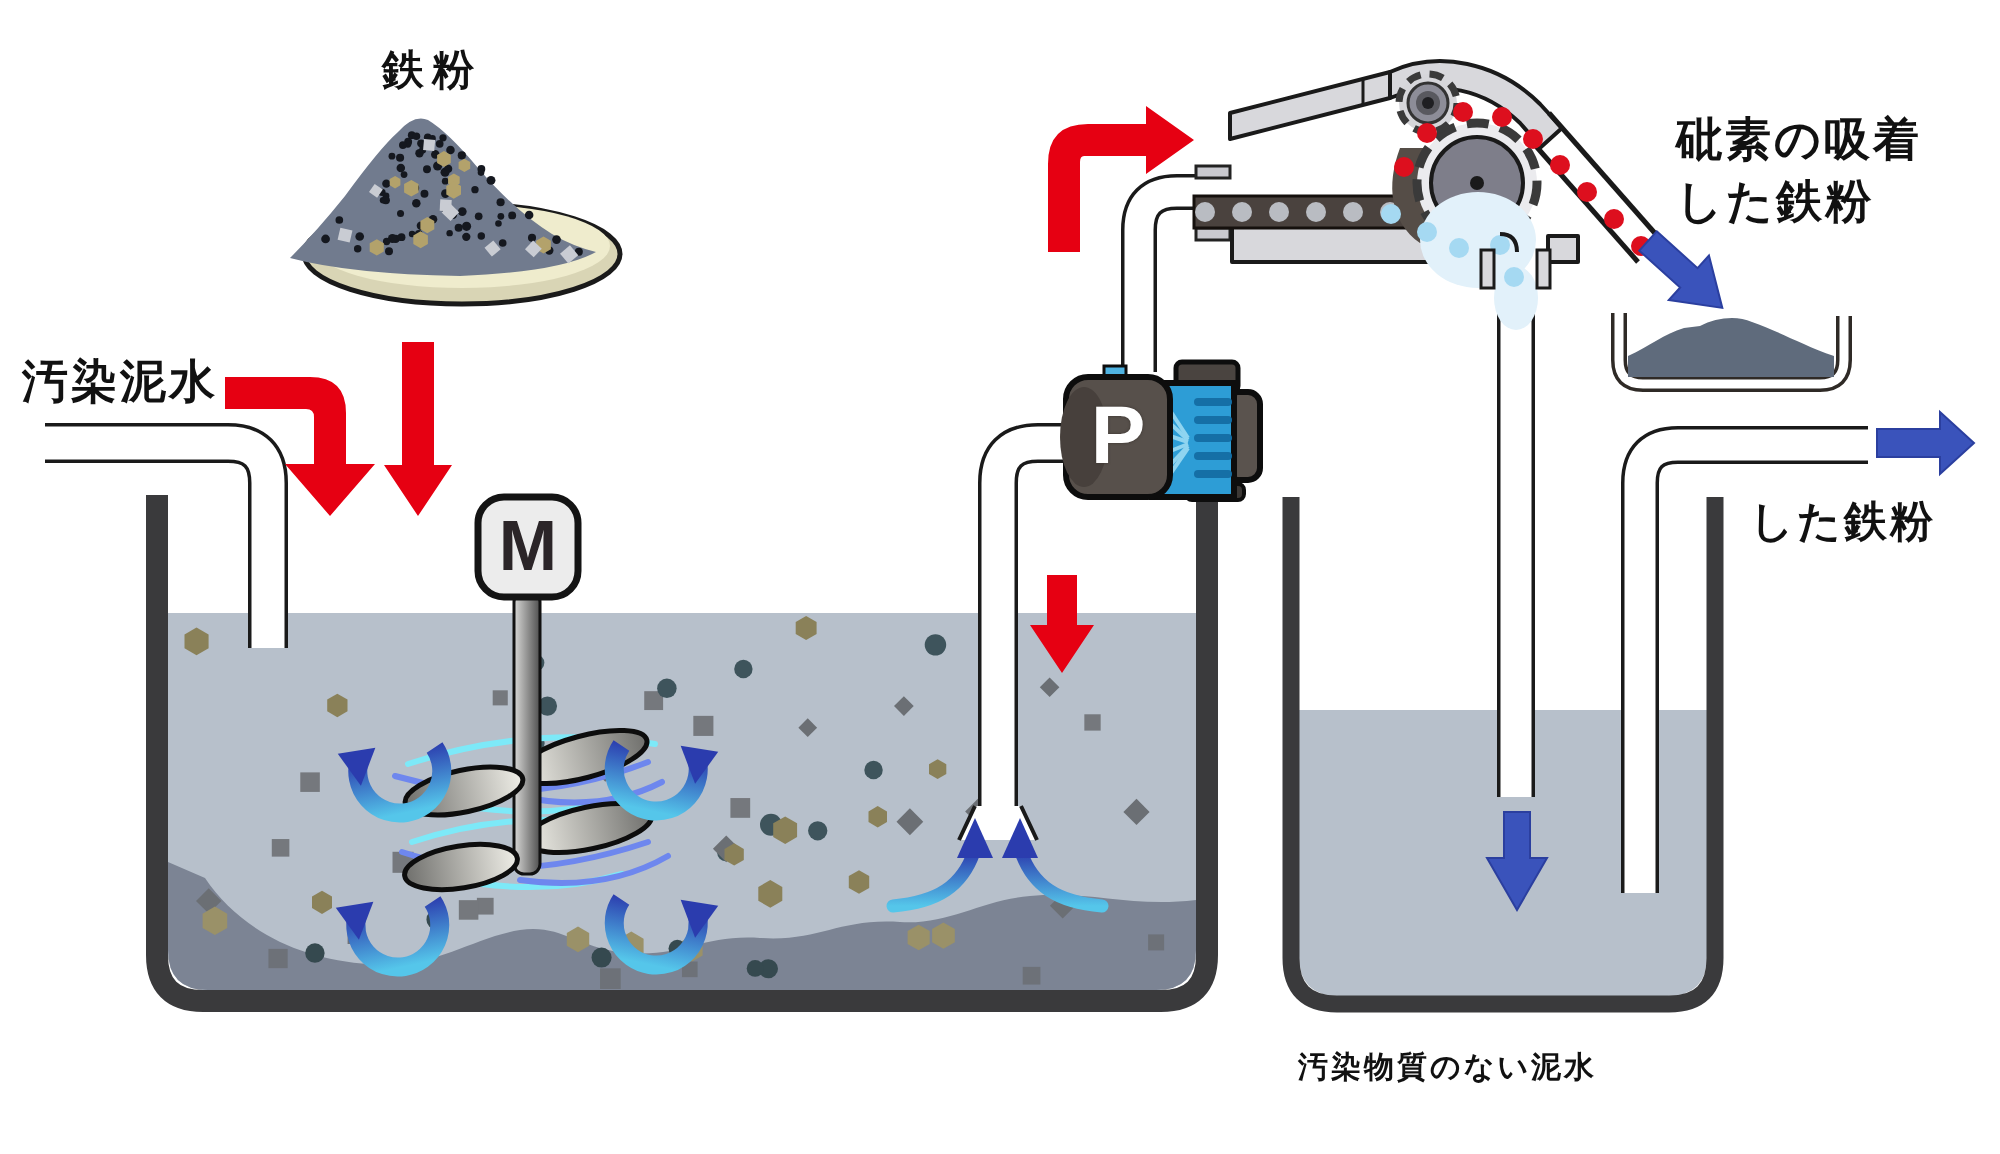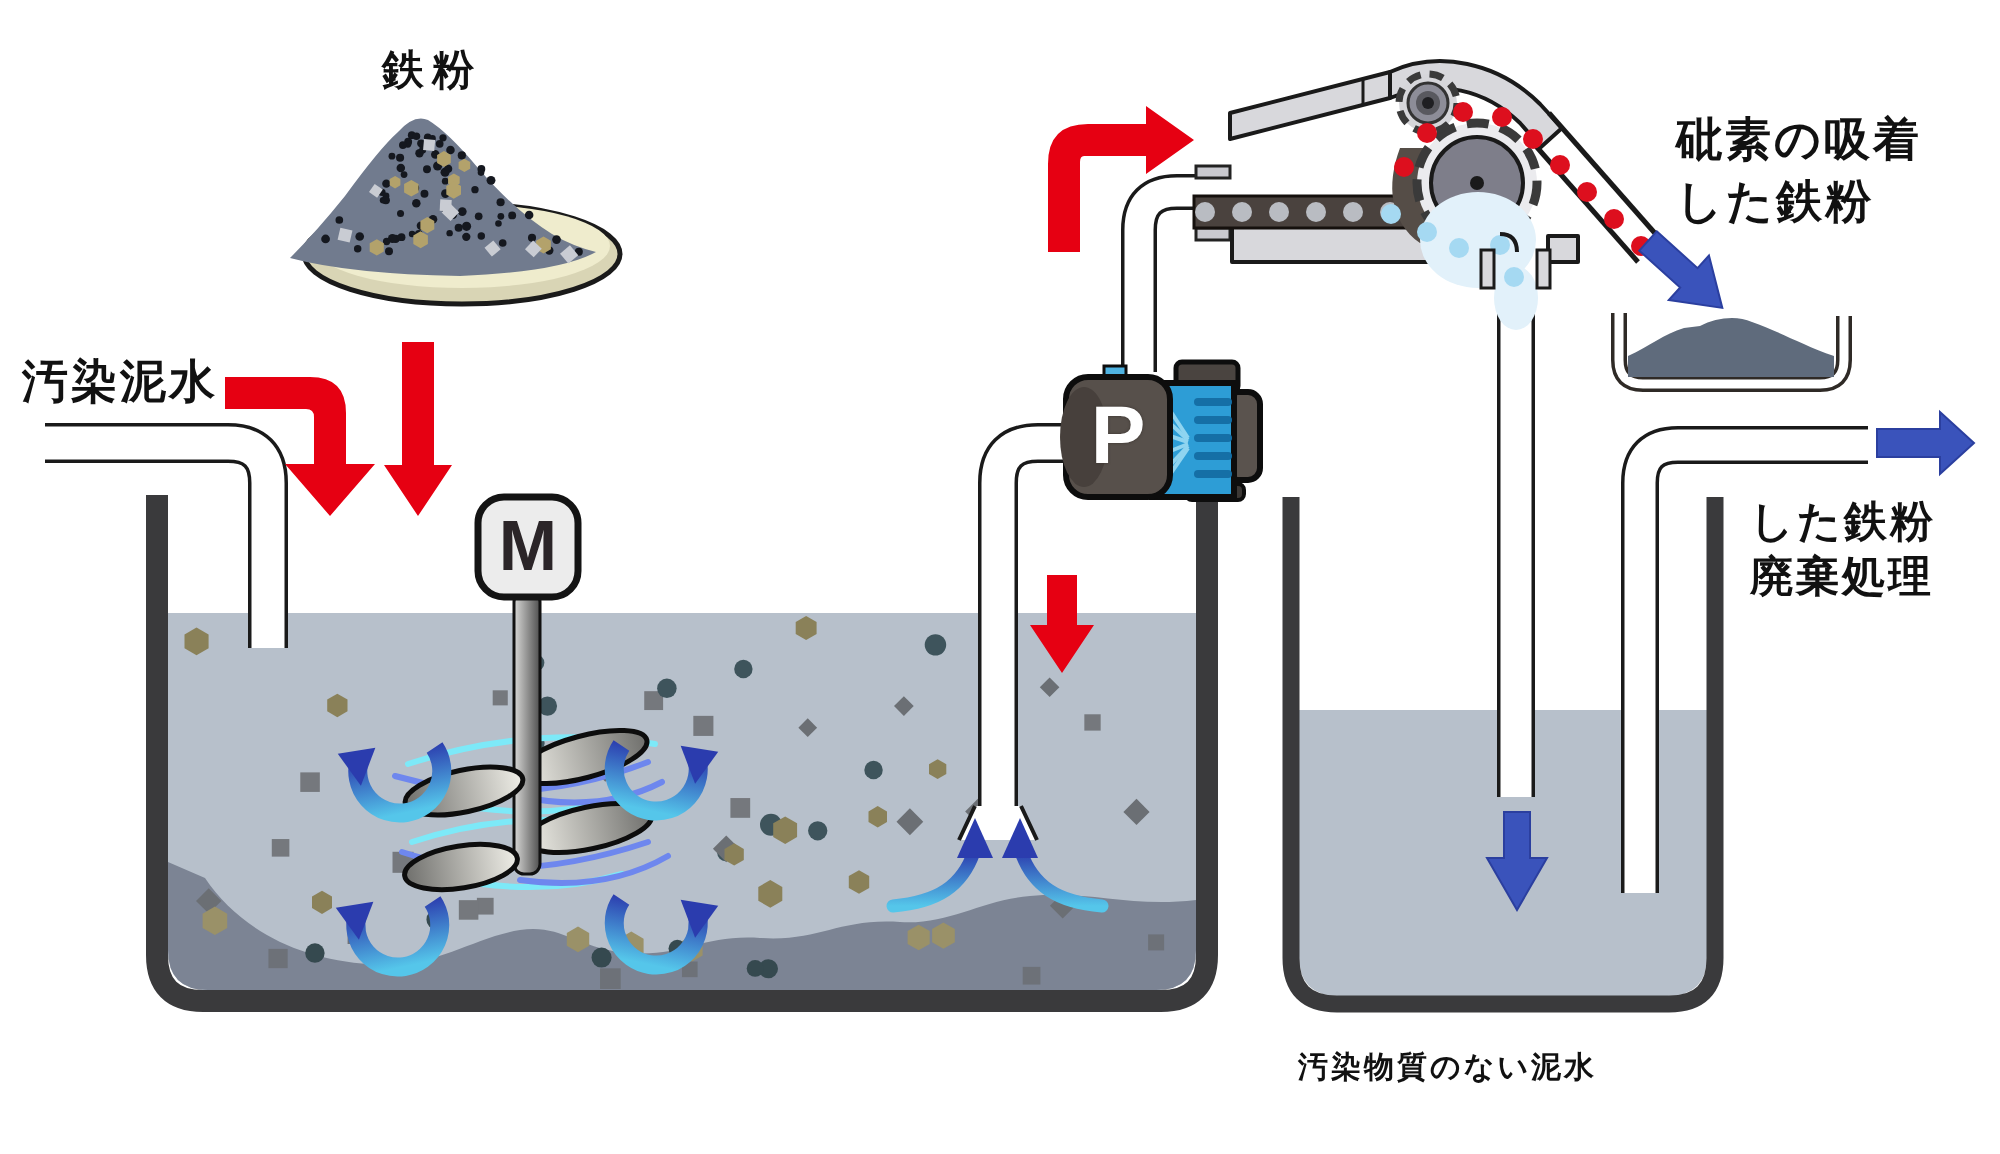--- a/index.html
+++ b/index.html
@@ -428,21 +428,20 @@
 
 <div class="jp-label" style="left:1676px;top:108px;font-size:46px;line-height:62px;">
   <div>砒素の吸着</div>
   <div>した鉄粉</div>
 </div>
 
 <div class="jp-label" style="left:22px;top:353px;font-size:46px;">汚染泥水</div>
 
 <div class="jp-label" style="left:1750px;top:494px;font-size:43px;line-height:55px;">
   <div>した鉄粉</div>
-  <div>廃棄処理</div>
 </div>
 
 <div class="jp-label" style="left:1298px;top:1048px;font-size:30px;">汚染物質のない泥水</div>
 
 <div class="letter" style="left:478px;top:506px;width:100px;font-size:70px;color:#2b2528;">M</div>
 
 <div class="letter" style="left:1078px;top:388px;width:80px;font-size:82px;color:#ffffff;text-shadow:0 0 3px #3a342f;">P</div>
 
 </div>
 

